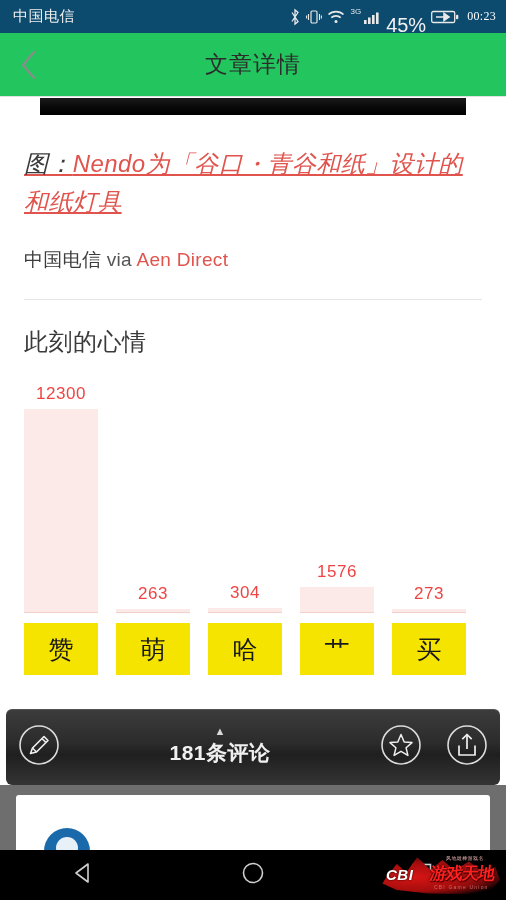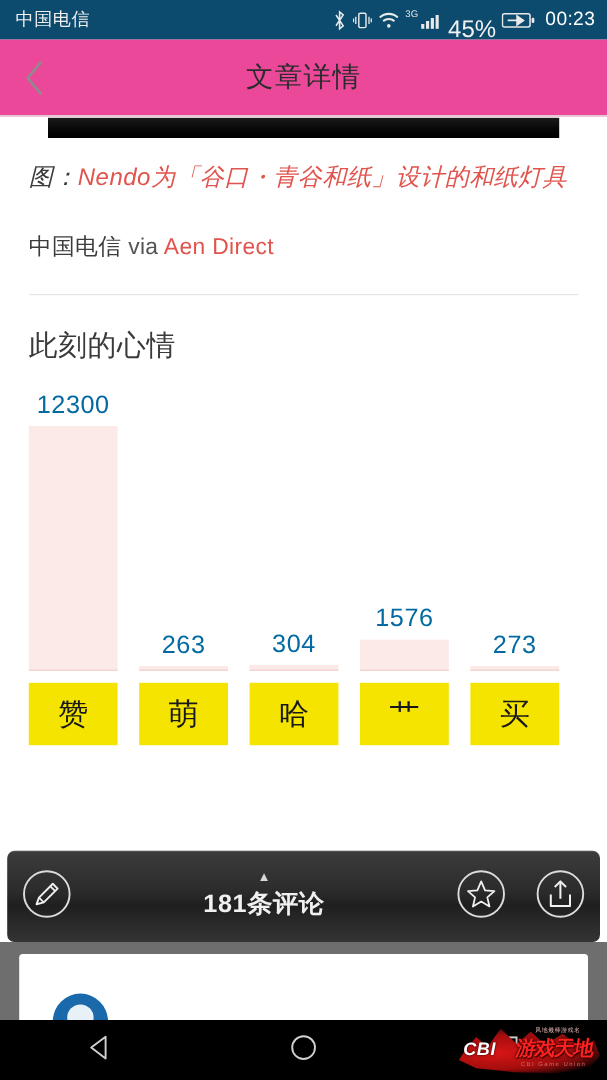--- a/index.html
+++ b/index.html
@@ -15,50 +15,50 @@
   .statusbar{
     position:absolute; left:0; top:0; width:506px; height:33px;
     background:#0c4a6e; color:#e9e9e9;
     display:flex; align-items:center; justify-content:space-between;
     padding:0 10px 0 13px;
   }
   .sb-carrier{ font-size:15px; letter-spacing:.5px; color:#efefef; }
   .sb-right{ display:flex; align-items:center; gap:5px; }
   .sb-right svg{ display:block; }
   .sb-batt{ font-size:20px; color:#f2f2f2;margin-top:17px; }
-  .sb-clock{ font-size:16px; color:#ffffff; margin-left:3px; letter-spacing:.3px;}
+  .sb-clock{ font-size:12px; color:#ffffff; margin-left:3px; letter-spacing:.3px;font-family:Liberation Serif, serif;}
   .sb-3g{ font-size:8px; position:relative; top:-5px; margin-right:-3px; color:#e9e9e9;text-align:center;}
 
   
   .titlebar{
     position:absolute; left:0; top:33px; width:506px; height:64px;
-    background:#ec4899; border-bottom:1px solid #e2e2e2;
+    background:#22c55e; border-bottom:1px solid #e2e2e2;
     display:flex; align-items:center;
   }
   .back-btn{ width:58px; height:64px; display:flex; align-items:center; justify-content:center; }
   .back-btn svg{ display:block; }
   .title-text{
     position:absolute; left:0; right:0; text-align:center;
     font-size:23px; color:#2c2c2c; letter-spacing:1px;
     pointer-events:none;
   }
 
   
   .content{
     position:absolute; left:0; top:98px; width:506px; height:607px;
     background:#ffffff; overflow:hidden;
   }
   .img-strip{
     width:426px; height:17px; margin:0 auto 0 40px;
     background:linear-gradient(180deg,#1b1b1b 0%,#080808 55%,#000 100%);
   }
   .caption{
-    margin:14px 24px 0 24px;
-    font-size:20px; line-height:38px; font-style:italic;
-    color:#e0544d; letter-spacing:.4px;
+    margin:30px 24px 0 24px;
+    font-size:24px; line-height:38px; font-style:italic;
+    color:#e0544d; letter-spacing:.4px;text-decoration:underline;
   }
   .caption .lead{ color:#3a3a3a; font-style:italic; }
   .byline{
     margin:26px 24px 0 24px; font-size:19px; color:#3c3c3c; letter-spacing:.3px;
   }
   .byline .via{ color:#555;text-align:center; }
   .byline .src{ color:#e0544d; }
   .divider{ margin:26px 24px 0 24px; height:1px; background:#e6e6e6; }
 
   .mood-title{
@@ -67,21 +67,21 @@
 
   
   .chart{
     position:relative; margin:22px 24px 0 24px; height:233px;
   }
   .bar-col{
     position:absolute; bottom:0; width:74px;
     display:flex; flex-direction:column; align-items:center; justify-content:flex-end;
     height:100%;
   }
-  .bar-val{ font-size:21px; color:#0369a1; margin-bottom:5px; letter-spacing:.5px; white-space:nowrap; }
+  .bar-val{ font-size:17px; color:#ef4444; margin-bottom:5px; letter-spacing:.5px; white-space:nowrap; }
   .bar-rect{ width:74px; background:#fceae8; border-bottom:1px solid #f3cfcb; }
 
   
   .reactions{
     position:relative; margin:10px 24px 0 24px; height:52px;
   }
   .react-btn{
     position:absolute; top:0; width:74px; height:52px;
     background:#f5e400;
     display:flex; align-items:center; justify-content:center;

